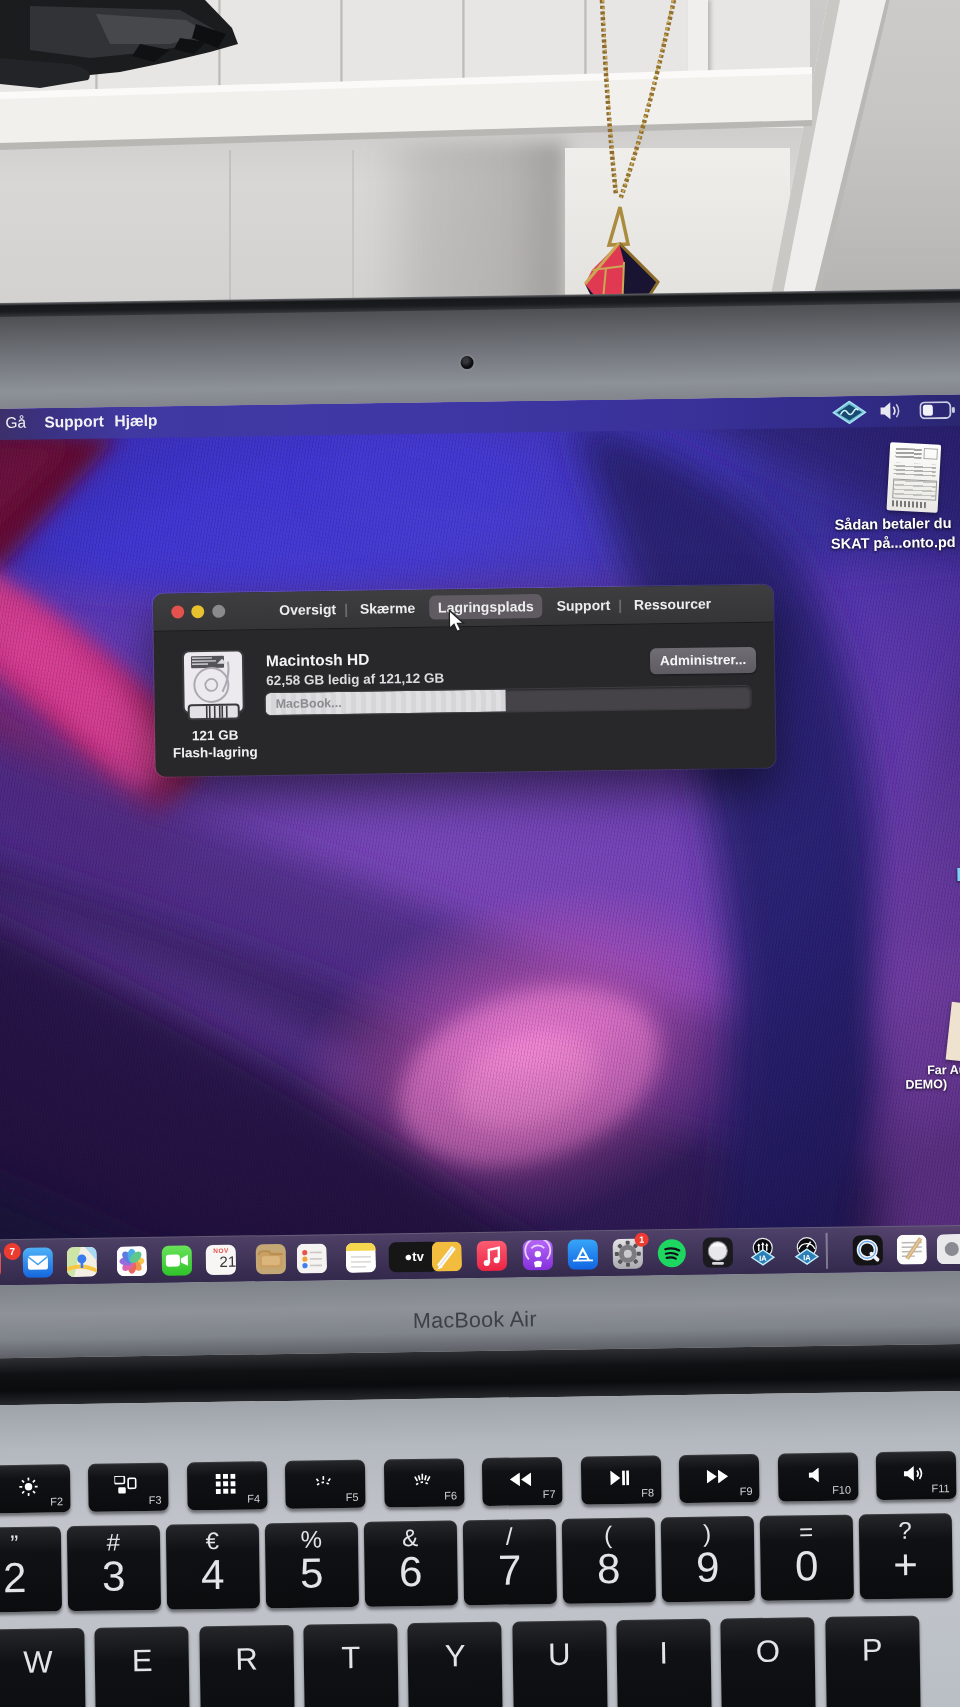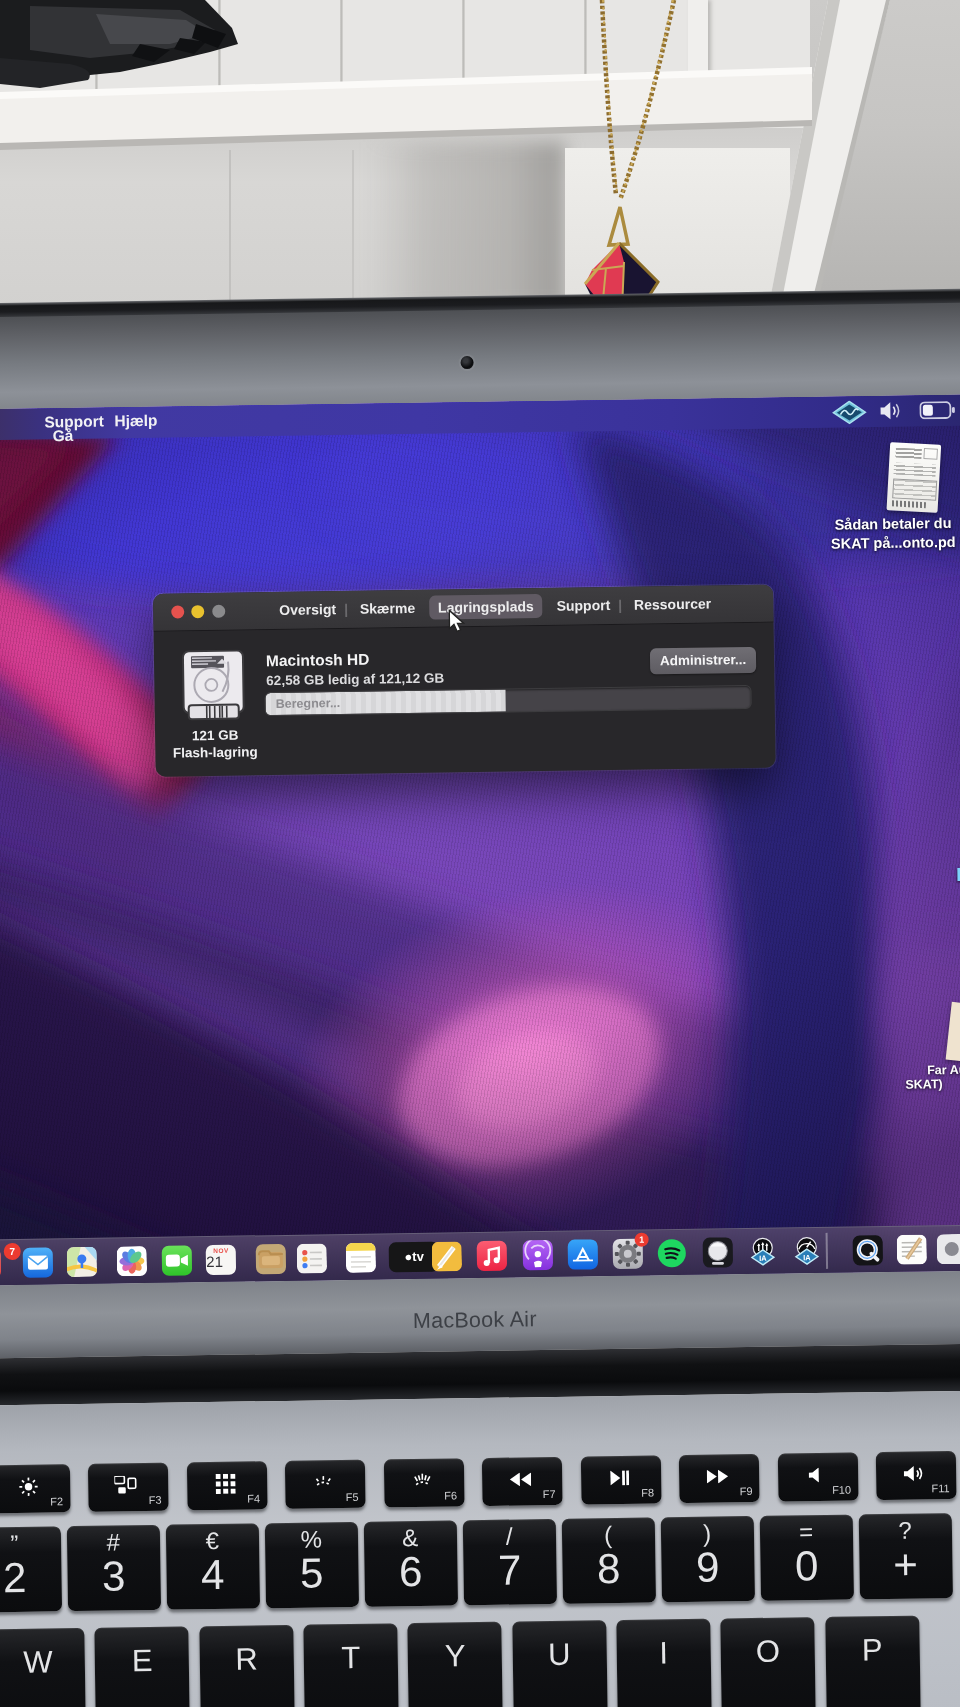--- a/index.html
+++ b/index.html
@@ -152,21 +152,21 @@
     </svg>
 
     <div class="abs" style="left:0;top:0;width:1000px;height:876px;
       background:
         radial-gradient(ellipse 78% 62% at 45% 40%, rgba(255,255,255,0.05), rgba(0,0,0,0) 55%, rgba(10,4,28,0.34) 100%),
         repeating-linear-gradient(100deg, rgba(0,0,0,0.11) 0 1px, rgba(0,0,0,0) 1px 3px),
         repeating-linear-gradient(10deg, rgba(0,0,0,0.03) 0 1px, rgba(0,0,0,0) 1px 4px);"></div>
 
     <div class="abs" style="left:0;top:0;width:1000px;height:31px;
       background:linear-gradient(90deg,#3e2f5c 0,#3a3180 70px,#4139a2 160px,#3f37a4 450px,#3a329a 700px,#312b88 880px,#2a266e 1000px);">
-      <div class="abs" style="left:34px;top:19px;font-size:15.5px;font-weight:bold;color:#f2f2f4;margin-left:47px;">Gå</div>
+      <div class="abs" style="left:34px;top:5px;font-size:15.5px;font-weight:normal;color:#f2f2f4;">Gå</div>
       <div class="abs" style="left:73px;top:5px;font-size:15.5px;font-weight:bold;color:#f2f2f4;">Support</div>
       <div class="abs" style="left:143px;top:5px;font-size:15.5px;font-weight:bold;color:#f2f2f4;">Hjælp</div>
       <svg class="abs" style="left:860px;top:4px" width="36" height="24" viewBox="0 0 36 24">
         <polygon points="18,1 34,12 18,23 2,12" fill="#6fc2dc" stroke="#a8e0ee" stroke-width="1.5"></polygon>
         <polygon points="18,4 30.5,12 18,20 5.5,12" fill="#174a6e"></polygon>
         <path d="M9,14 Q13,7 16,12 Q19,17 23,10 Q25,7 27,10" fill="none" stroke="#cfeef8" stroke-width="1.6"></path>
       </svg>
       <svg class="abs" style="left:909px;top:5px" width="22" height="20" viewBox="0 0 22 20">
         <path d="M0,6.5 L4,6.5 L10,1.5 L10,18.5 L4,13.5 L0,13.5 Z" fill="#e8e8f2"></path>
         <path d="M13,6 Q16,10 13,14" fill="none" stroke="#e8e8f2" stroke-width="1.7"></path>
@@ -183,21 +183,21 @@
       <div class="abs" style="left:6px;top:5px;width:26px;height:10px;background:repeating-linear-gradient(0deg,#a2a2a0 0 2px,transparent 2px 4px);"></div>
       <div class="abs" style="right:3px;top:4px;width:12px;height:9px;border:1px solid #aaa;"></div>
       <div class="abs" style="left:5px;top:20px;width:42px;height:12px;background:repeating-linear-gradient(0deg,#b2b2b0 0 1.5px,transparent 1.5px 4px);"></div>
       <div class="abs" style="left:5px;top:36px;width:42px;height:18px;border:1px solid #999;background:repeating-linear-gradient(0deg,transparent 0 3px,#c2c2bf 3px 4.5px);"></div>
       <div class="abs" style="left:5px;top:58px;width:34px;height:6px;background:repeating-linear-gradient(90deg,#777 0 2px,transparent 2px 4px);"></div>
     </div>
     <div class="abs" style="left:795px;top:119px;width:250px;text-align:center;font-size:14.5px;font-weight:bold;color:#fff;text-shadow:0 1px 3px rgba(0,0,0,0.9);line-height:1.3;">Sådan betaler du<br>SKAT på...onto.pd</div>
 
     <div class="abs" style="left:962px;top:469px;font-size:19px;font-weight:bold;color:#7dd3fc;text-shadow:0 1px 3px rgba(0,0,0,0.85);margin-left:16px;">Far</div>
     <div class="abs" style="left:968px;top:609px;width:40px;height:58px;background:#efe3cf;transform:rotate(7deg);box-shadow:0 2px 4px rgba(0,0,0,0.4);"></div>
-    <div class="abs" style="left:946px;top:668px;width:120px;font-size:12.5px;font-weight:bold;color:#fff;text-shadow:0 1px 3px rgba(0,0,0,0.85);">Far Au<br><span style="margin-left:-22px">SKAT)</span></div>
+    <div class="abs" style="left:946px;top:668px;width:120px;font-size:12.5px;font-weight:bold;color:#fff;text-shadow:0 1px 3px rgba(0,0,0,0.85);">Far Au<br><span style="margin-left:-22px">DEMO)</span></div>
 
     <div class="abs" style="left:179px;top:187px;width:620px;height:183px;background:#28272a;border-radius:10px;
          box-shadow:0 22px 45px rgba(0,0,0,0.5), 0 0 0 1px rgba(255,255,255,0.14);">
       <div class="abs" style="left:0;top:0;width:620px;height:37px;background:linear-gradient(180deg,#3e3d40,#353437);border-radius:10px 10px 0 0;border-bottom:1px solid #1a191c;"></div>
       <div class="abs" style="left:18px;top:12px;width:13px;height:13px;border-radius:50%;background:#e5524e;"></div>
       <div class="abs" style="left:38px;top:12px;width:13px;height:13px;border-radius:50%;background:#e8c12e;"></div>
       <div class="abs" style="left:59px;top:12px;width:13px;height:13px;border-radius:50%;background:#8a8a8c;"></div>
 
       <div class="abs" style="left:118px;top:6px;height:25px;font-size:14px;font-weight:bold;color:#ededee;white-space:nowrap;">
         <span style="padding:4px 8px;">Oversigt</span><span style="color:#6a696c;">|</span>
@@ -219,21 +219,21 @@
         <g stroke="#3a393c" stroke-width="1.6">
           <path d="M25,56 v12 M28,56 v12 M33,56 v12 M38,56 v12 M40.5,56 v12 M45,56 v12"></path>
         </g>
       </svg>
       <div class="abs" style="left:112px;top:60px;font-size:15.5px;font-weight:bold;color:#f4f4f5;">Macintosh HD</div>
       <div class="abs" style="left:112px;top:81px;font-size:13.5px;font-weight:bold;color:#dcdcde;">62,58 GB ledig af 121,12 GB</div>
 
       <div class="abs" style="left:111px;top:101px;width:485px;height:22px;background:#454348;border-radius:5px;box-shadow:inset 0 1px 2px rgba(0,0,0,0.5), 0 0 0 1px rgba(255,255,255,0.10);overflow:hidden;">
         <div class="abs" style="left:0;top:0;width:240px;height:22px;border-radius:5px 0 0 5px;
           background:repeating-linear-gradient(90deg,#e0e0e2 0 5px,#d6d6d8 5px 10px);"></div>
-        <div class="abs" style="left:10px;top:4px;font-size:12.5px;font-weight:bold;color:#8d8c90;">Beregner...</div>
+        <div class="abs" style="left:10px;top:4px;font-size:12.5px;font-weight:bold;color:#8d8c90;">MacBook...</div>
       </div>
 
       <div class="abs" style="left:496px;top:62px;width:106px;height:26px;background:linear-gradient(180deg,#706e74,#5e5c62);border-radius:6px;text-align:center;line-height:26px;font-size:13.5px;font-weight:bold;color:#f5f5f6;box-shadow:0 1px 2px rgba(0,0,0,0.4);">Administrer...</div>
 
       <div class="abs" style="left:0px;top:135px;width:120px;text-align:center;font-size:13.5px;font-weight:bold;color:#f0f0f2;line-height:1.25;">121 GB<br>Flash-lagring</div>
     </div>
 
     <svg class="abs" style="left:472px;top:207px" width="20" height="26" viewBox="0 0 20 26">
       <path d="M3,1 L3,19 L7.5,15 L10.5,22 L14,20.5 L11,14 L17,14 Z" fill="#fff" stroke="#222" stroke-width="1.3"></path>
     </svg>
@@ -265,21 +265,21 @@
               <ellipse cx="14.999999999999998" cy="9.5" rx="4.2" ry="7" fill="#3aa4e0" transform="rotate(360 14.999999999999998 9.5)"></ellipse>
               <ellipse cx="18.88908729652601" cy="11.110912703473987" rx="4.2" ry="7" fill="#4cc282" transform="rotate(405 18.88908729652601 11.110912703473987)"></ellipse>
             </g>
           </svg></div>
         <div class="dk" style="position: absolute; top: 8px; width: 30px; height: 30px; border-radius: 7px; overflow: hidden; left: 178.3px; background: linear-gradient(rgb(106, 226, 90), rgb(47, 196, 42));"><svg width="30" height="30">
             <rect x="4" y="9" width="14" height="12" rx="3" fill="#fff"></rect>
             <path d="M19,13 L26,9.5 L26,20.5 L19,17 Z" fill="#fff"></path>
           </svg></div>
         <div class="dk" style="position: absolute; top: 8px; width: 30px; height: 30px; border-radius: 7px; overflow: hidden; left: 222.3px; background: rgb(247, 246, 244);">
           <div style="font-size:6.5px;font-weight:bold;color:#e8504a;text-align:center;margin-top:2px;letter-spacing:.5px;">NOV</div>
-          <div style="font-size:15px;color:#36353a;text-align:left;line-height:1;margin-top:0px;">21</div>
+          <div style="font-size:15px;color:#36353a;text-align:right;line-height:1;margin-top:0px;">21</div>
         </div>
         <div class="dk" style="position: absolute; top: 8px; width: 30px; height: 30px; border-radius: 7px; overflow: hidden; left: 272.3px; background: rgb(195, 168, 118);"><svg width="30" height="30">
             <rect x="3" y="8" width="24" height="16" rx="3" fill="#caa064"></rect>
             <path d="M3,11 q0,-4 4,-4 l6,0 l2,3 l12,0" fill="none" stroke="#b98e50" stroke-width="2"></path>
             <rect x="6" y="12" width="18" height="9" rx="2" fill="#dbb57c"></rect>
           </svg></div>
         <div class="dk" style="position: absolute; top: 8px; width: 30px; height: 30px; border-radius: 7px; overflow: hidden; left: 313.3px;"><svg width="30" height="30">
             <rect width="30" height="30" fill="#f4f3f1"></rect>
             <circle cx="8" cy="9" r="2.6" fill="#e8544a"></circle>
             <circle cx="8" cy="15.5" r="2.6" fill="#f0a23c"></circle>

